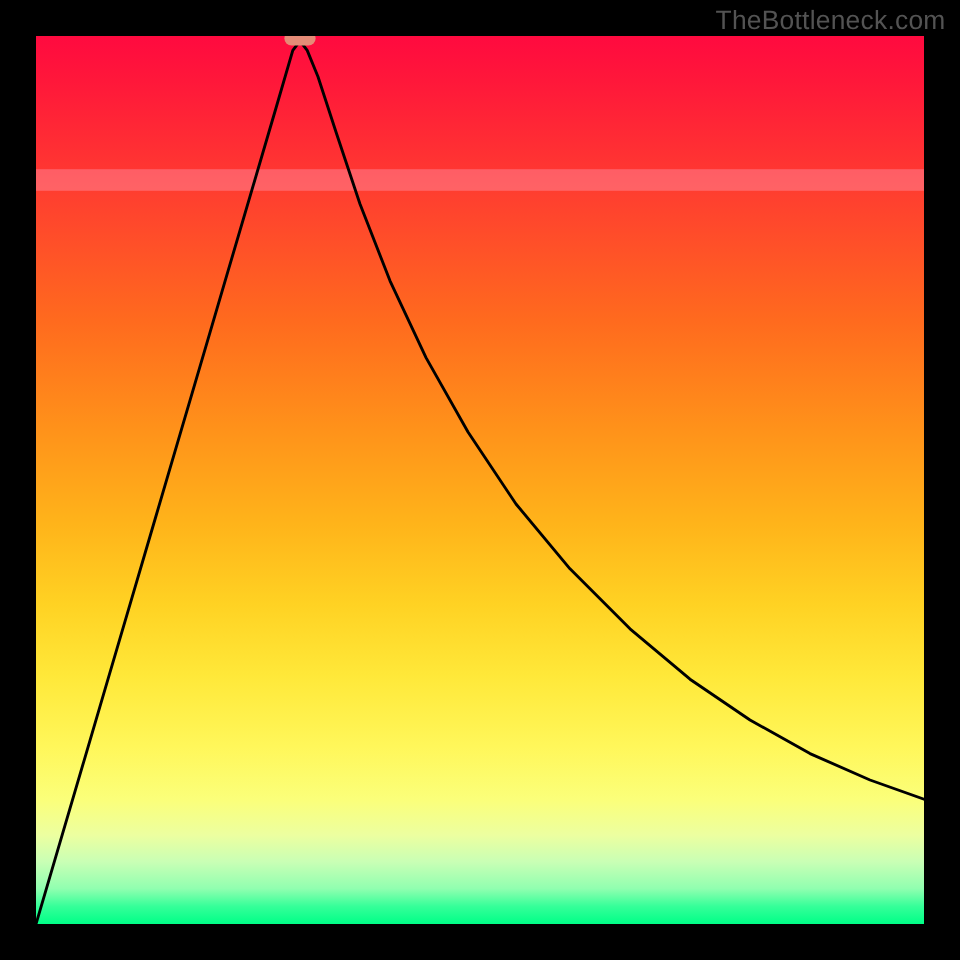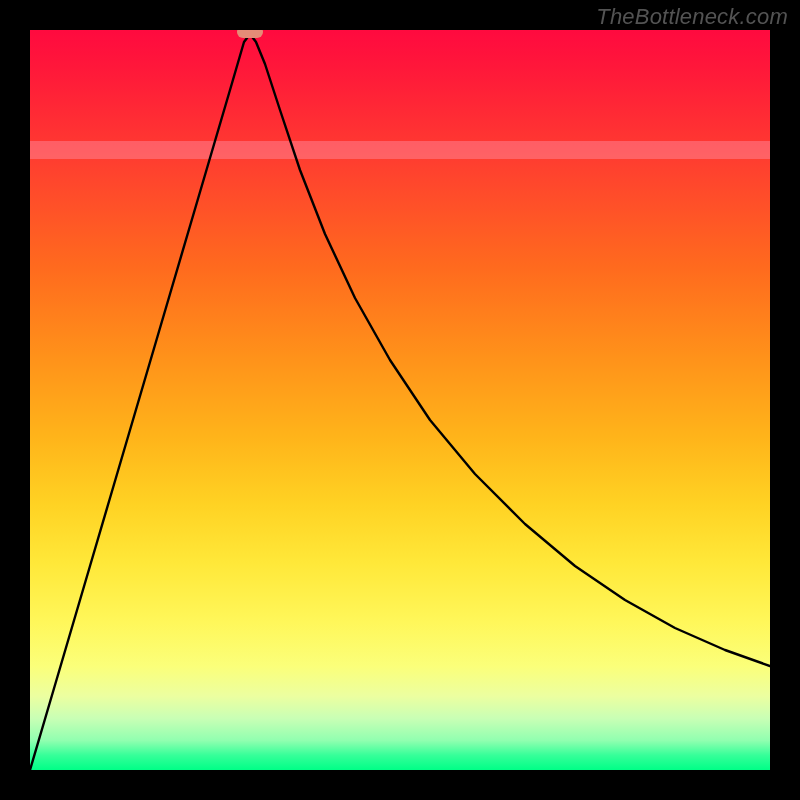--- a/index.html
+++ b/index.html
@@ -9,21 +9,20 @@
     height: 800px;
     overflow: hidden;
     background: #000;
     font-family: Arial, Helvetica, sans-serif;
   }
   .frame {
     position: relative;
     width: 800px;
     height: 616px;
     background: #000;
-    font-style: italic;
   }
   .watermark {
     position: absolute;
     top: 4px;
     right: 12px;
     color: #535353;
     font-size: 22px;
     font-weight: 500;
     letter-spacing: 0.2px;
     z-index: 10;

